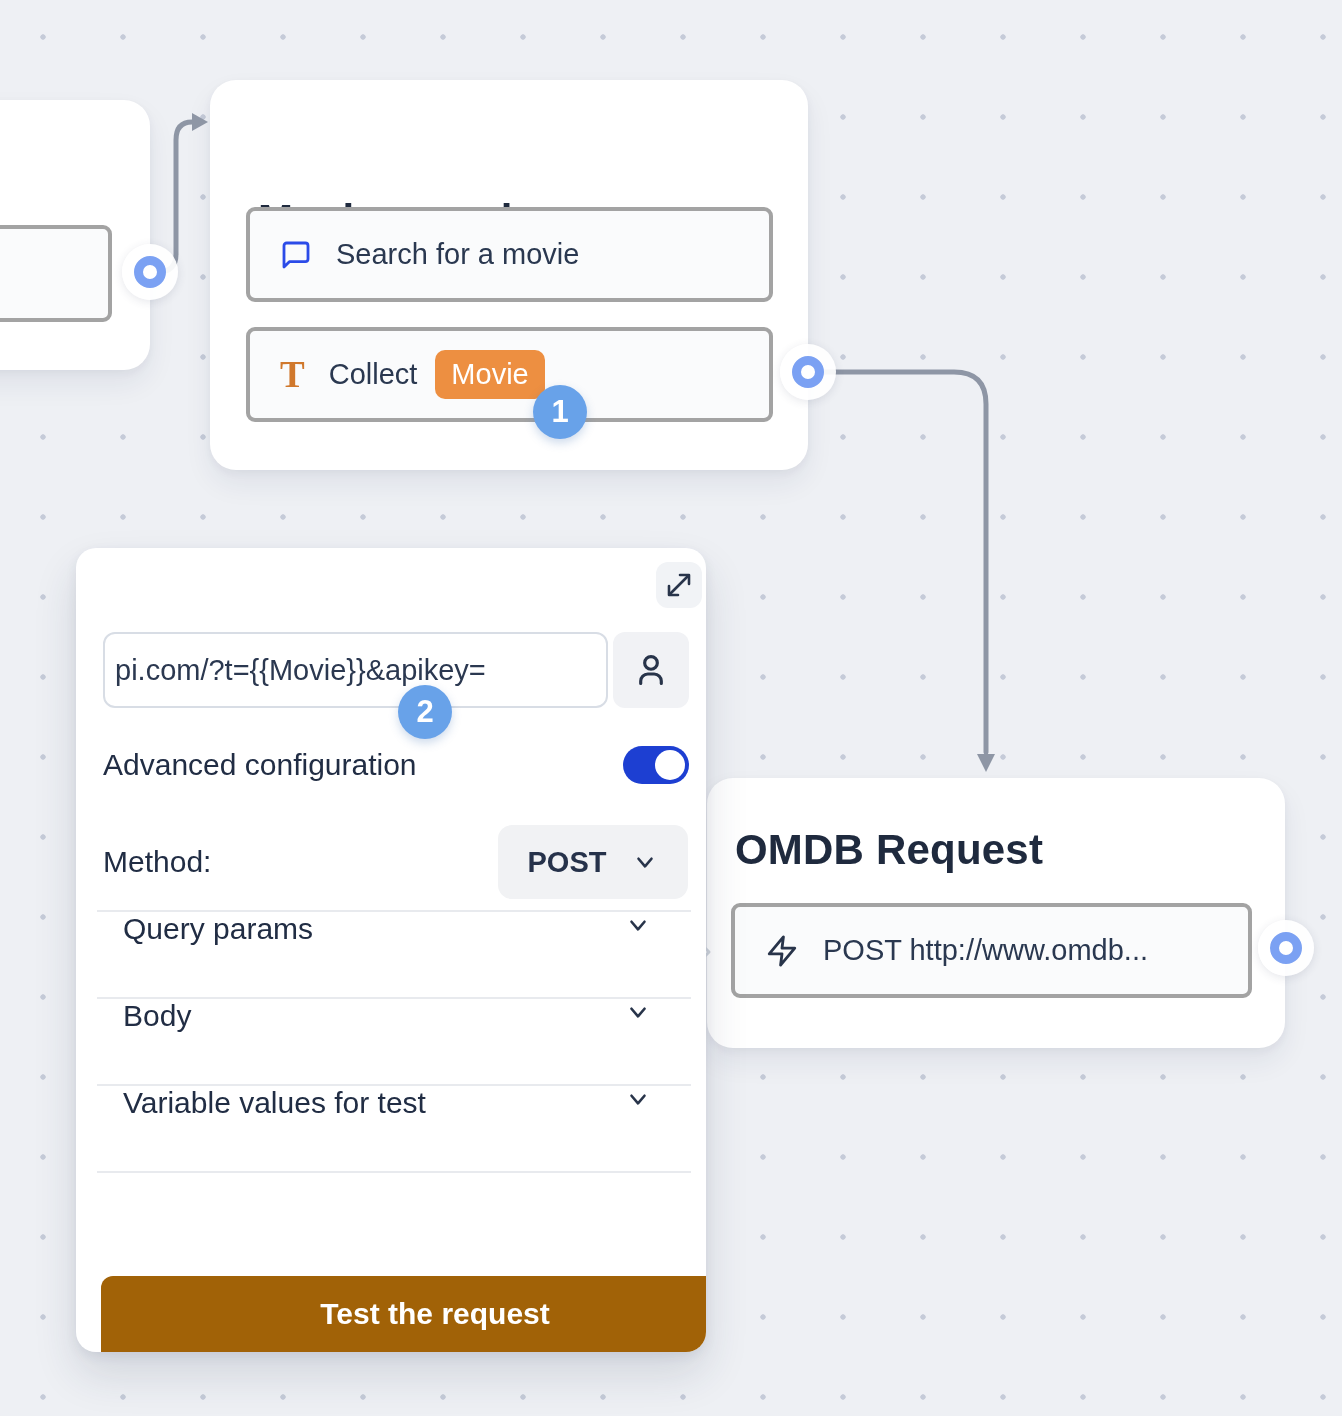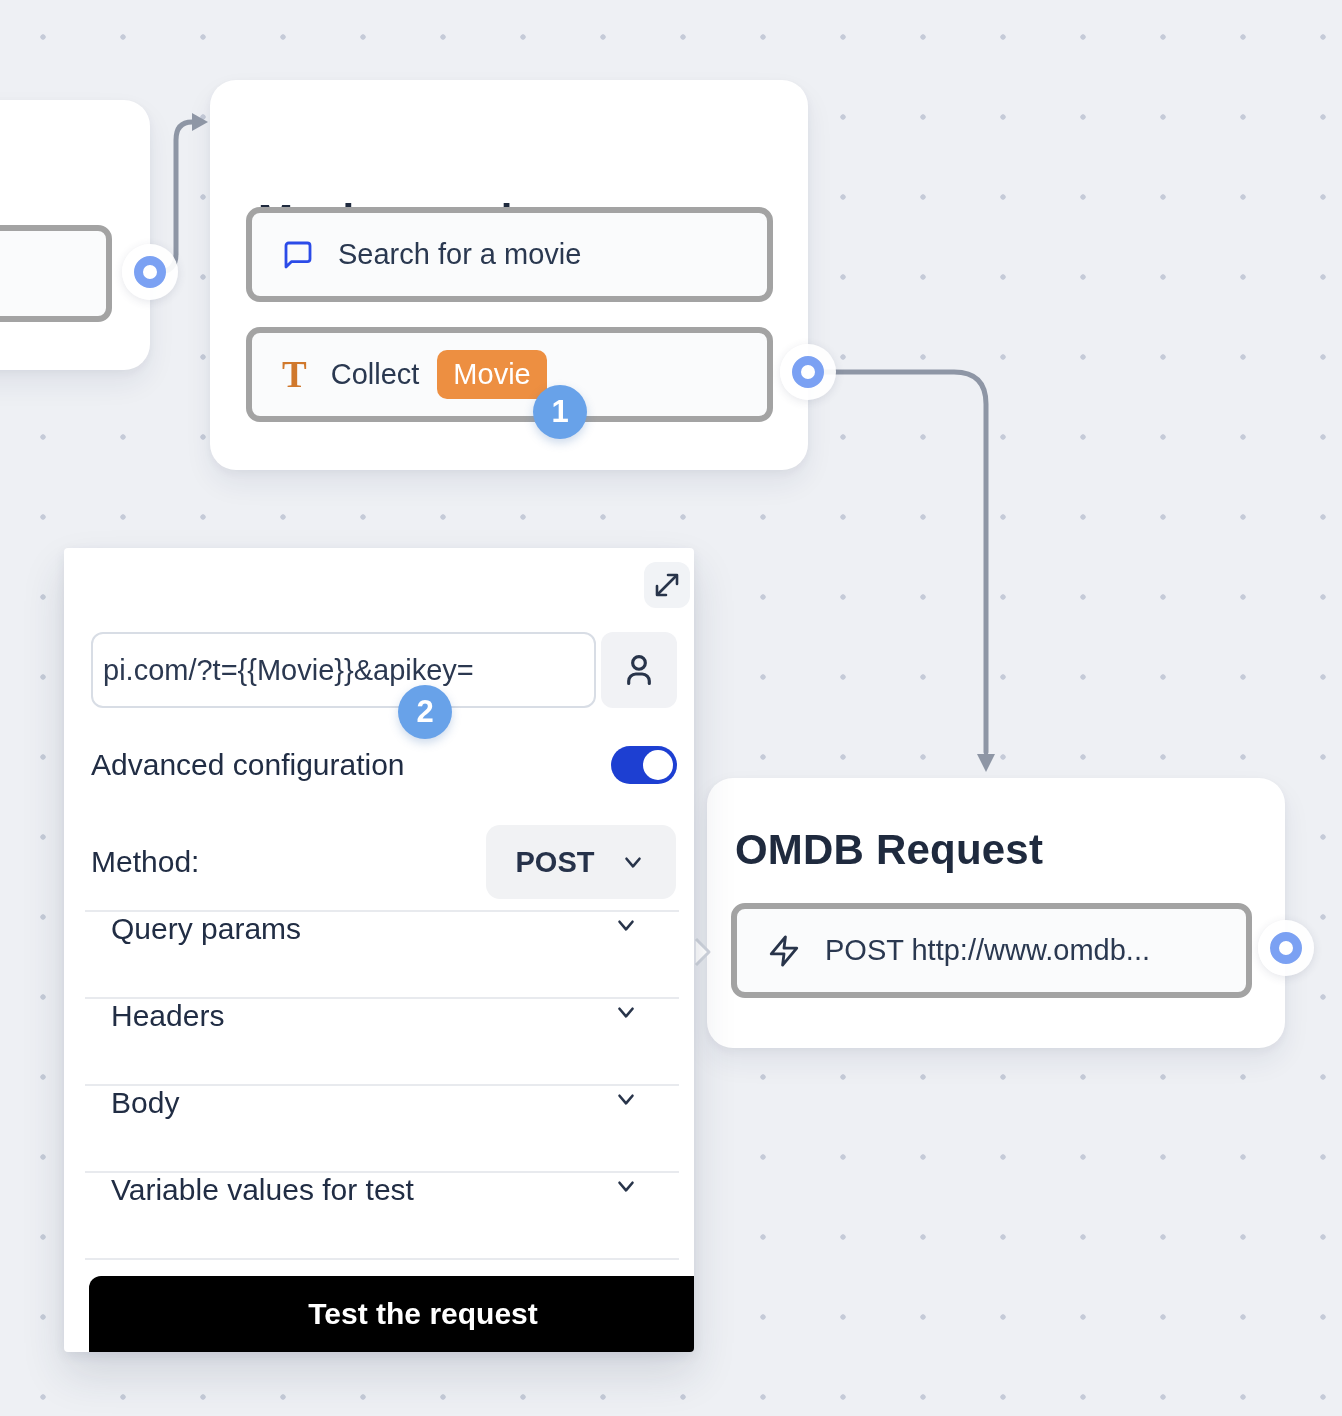--- a/index.html
+++ b/index.html
@@ -17,21 +17,21 @@
   }
   .node{
     position:absolute;background:#ffffff;border-radius:26px;
     box-shadow:0 14px 28px rgba(35,48,78,.07),0 3px 8px rgba(35,48,78,.05);
     z-index:2;
   }
   .node-title{
     font-size:42px;font-weight:600;color:#1f2a3e;letter-spacing:.2px;
   }
   .node-item{
-    position:absolute;background:#fafbfc;border:6px solid #a3a3a3;border-radius:14px;
+    position:absolute;background:#fafbfc;border:4px solid #a3a3a3;border-radius:9px;
     display:flex;align-items:center;gap:24px;padding-left:30px;box-sizing:border-box;
   }
   .node-item-label{font-size:29px;color:#2a3850;white-space:nowrap;}
   .port{
     position:absolute;width:56px;height:56px;border-radius:50%;
     background:rgba(255,255,255,.92);display:flex;align-items:center;justify-content:center;
     box-shadow:0 2px 10px rgba(50,60,90,.12);z-index:8;
   }
   .port::after{
     content:"";width:32px;height:32px;box-sizing:border-box;border-radius:50%;
@@ -63,22 +63,22 @@
   #partial-item{left:16px;top:125px;width:298px;height:97px;}
 
   
   #omdb-node{left:707px;top:778px;width:578px;height:270px;}
   #omdb-node .node-title{position:absolute;left:28px;top:48px;font-weight:700;}
   #omdb-item{left:24px;top:125px;width:521px;height:95px;}
   .input-notch{position:absolute;left:-13px;top:158px;z-index:1;}
 
   
   #panel{
-    position:absolute;left:64px;top:548px;width:630px;height:804px;background:#ffffff;
-    border-radius:4px;z-index:20;overflow:hidden;
+    position:absolute;left:76px;top:548px;width:630px;height:804px;background:#ffffff;
+    border-radius:20px;z-index:20;overflow:hidden;
     box-shadow:0 22px 44px rgba(35,48,78,.14),0 4px 12px rgba(35,48,78,.08);
   }
   .expand-btn{
     position:absolute;left:580px;top:14px;width:46px;height:46px;border-radius:12px;
     background:#f1f3f6;display:flex;align-items:center;justify-content:center;cursor:pointer;
   }
   .url-input{
     position:absolute;left:27px;top:84px;width:505px;height:76px;box-sizing:border-box;
     border:2px solid #d8dde5;border-radius:12px;background:#ffffff;
     font-family:"Liberation Sans","DejaVu Sans",sans-serif;
@@ -106,21 +106,21 @@
   .method-value{font-size:29px;font-weight:600;color:#26324a;}
   .sections{position:absolute;left:21px;top:362px;width:594px;}
   .section-row{
     height:85px;border-top:2px solid #e8eaee;display:flex;
     justify-content:space-between;padding:0 40px 0 26px;cursor:pointer;
   }
   .section-row:last-child{border-bottom:2px solid #e8eaee;}
   .section-label{font-size:30px;color:#212d44;}
   .test-btn{
     position:absolute;left:25px;top:728px;width:668px;height:76px;border:none;
-    border-radius:12px 12px 0 0;background:#000000;color:#ffffff;
+    border-radius:12px 12px 0 0;background:#a16207;color:#ffffff;
     font-family:"Liberation Sans","DejaVu Sans",sans-serif;
     font-size:30px;font-weight:600;cursor:pointer;
   }
 </style>
 </head>
 <body>
 
 <div class="canvas"></div>
 
 <svg class="connector-layer" width="1342" height="1416" viewBox="0 0 1342 1416">
@@ -191,26 +191,20 @@
   <div class="method-select">
     <span class="method-value">POST</span>
     <svg width="26" height="26" viewBox="0 0 24 24" fill="none" stroke="#28344a" stroke-width="2.4" stroke-linecap="round" stroke-linejoin="round">
       <polyline points="6 9 12 16 18 9"></polyline>
     </svg>
   </div>
 
   <div class="sections">
     <div class="section-row">
       <span class="section-label">Query params</span>
-      <svg width="26" height="26" viewBox="0 0 24 24" fill="none" stroke="#28344a" stroke-width="2.4" stroke-linecap="round" stroke-linejoin="round">
-        <polyline points="6 9 12 16 18 9"></polyline>
-      </svg>
-    </div>
-    <div class="section-row">
-      <span class="section-label">Headers</span>
       <svg width="26" height="26" viewBox="0 0 24 24" fill="none" stroke="#28344a" stroke-width="2.4" stroke-linecap="round" stroke-linejoin="round">
         <polyline points="6 9 12 16 18 9"></polyline>
       </svg>
     </div>
     <div class="section-row">
       <span class="section-label">Body</span>
       <svg width="26" height="26" viewBox="0 0 24 24" fill="none" stroke="#28344a" stroke-width="2.4" stroke-linecap="round" stroke-linejoin="round">
         <polyline points="6 9 12 16 18 9"></polyline>
       </svg>
     </div>

